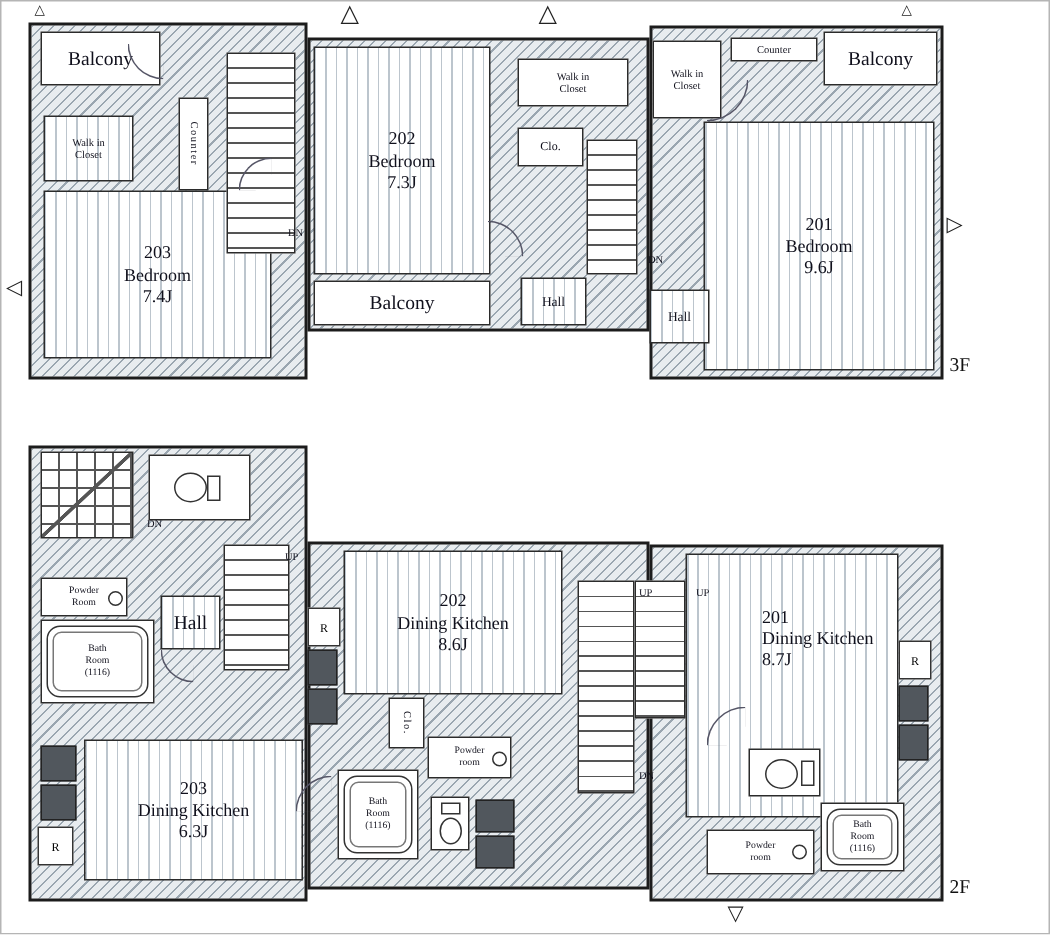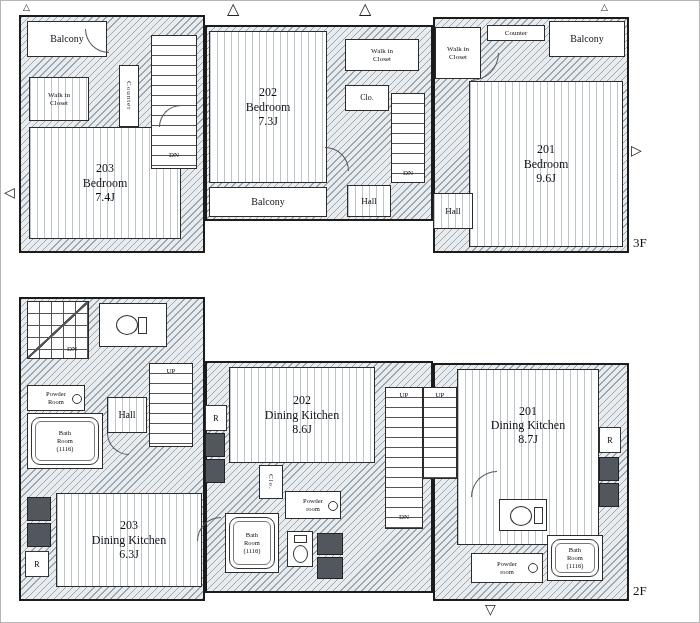--- a/index.html
+++ b/index.html
@@ -16,23 +16,23 @@
 
   .stairsV { position:absolute; border:1px solid #2b2b2b; background-color:#fff;
              background-image: repeating-linear-gradient(180deg, transparent 0 9px, #555 9px 10px); }
   .winder  { position:absolute; border:1px solid #2b2b2b; background-color:#fff;
              background-image:
                linear-gradient(to bottom right, transparent 48%, #555 48.5%, #555 51%, transparent 51.5%),
                repeating-linear-gradient(180deg, transparent 0 11px, #555 11px 12px),
                repeating-linear-gradient(90deg, transparent 0 11px, #555 11px 12px); }
 
   .txt { white-space:pre-line; text-align:center; line-height:1.2; position:relative; z-index:3; }
-  .lbl { position:absolute; display:block; white-space:pre-line; text-align:center;
-         line-height:1.15; color:#10101c; z-index:5; }
-  .vtext { writing-mode:vertical-rl; text-orientation:mixed; letter-spacing:1px; } .s12{font-size:12px} .s10{font-size:10px} .s9{font-size:9px}
+  .lbl { position:absolute; display:block; white-space:pre-line; text-align:left;
+         line-height:1.15; color:#10101c; z-index:5;padding-left:41px; }
+  .vtext { writing-mode:vertical-rl; text-orientation:mixed; letter-spacing:1px; } .s12{font-size:12px} .s10{font-size:13px} .s9{font-size:9px}
   .s8{font-size:8px} .s7{font-size:7px} .s6{font-size:6.5px}
 
   .tub { position:absolute; inset:3px; border:1.2px solid #333; border-radius:9px; background:#fff; }
   .tub::after { content:""; position:absolute; inset:3px; border:1px solid #777; border-radius:6px; }
   .toilet-tank { position:absolute; border:1.2px solid #333; background:#fff; }
   .toilet-bowl { position:absolute; border:1.2px solid #333; background:#fff; border-radius:50%; }
   .sink { position:absolute; width:10px; height:10px; border:1.2px solid #333; border-radius:50%; background:#fff; }
   .dark { position:absolute; background:#51575d; border:1px solid #222; z-index:4; }
   .rbox { position:absolute; background:#fff; border:1px solid #333; display:flex;
           align-items:center; justify-content:center; font-size:8px; z-index:4; }

